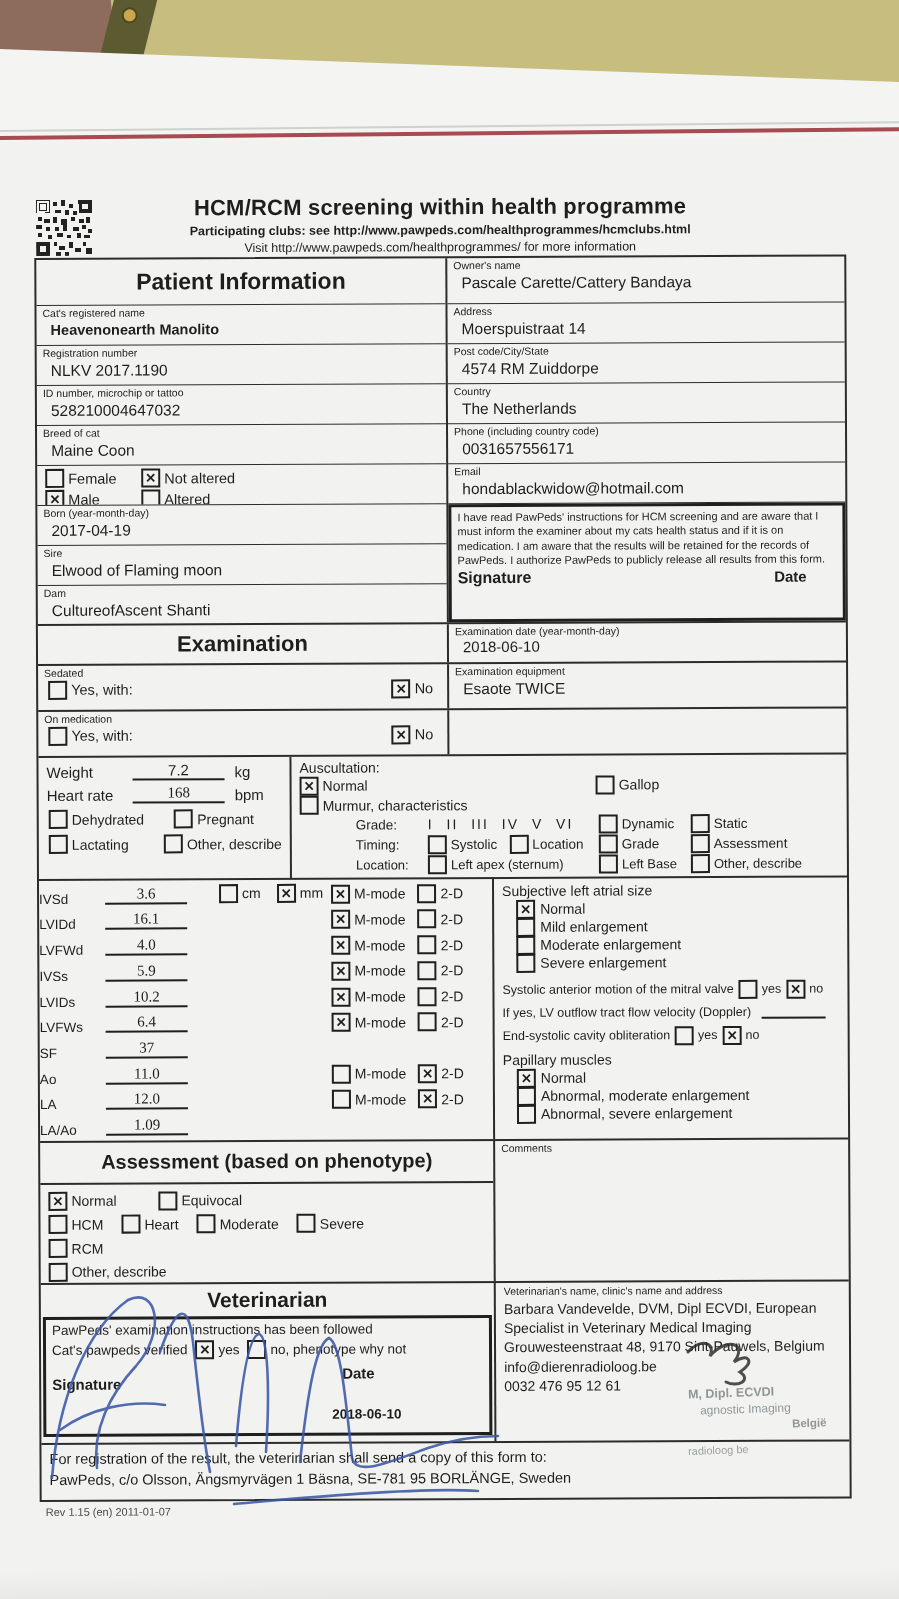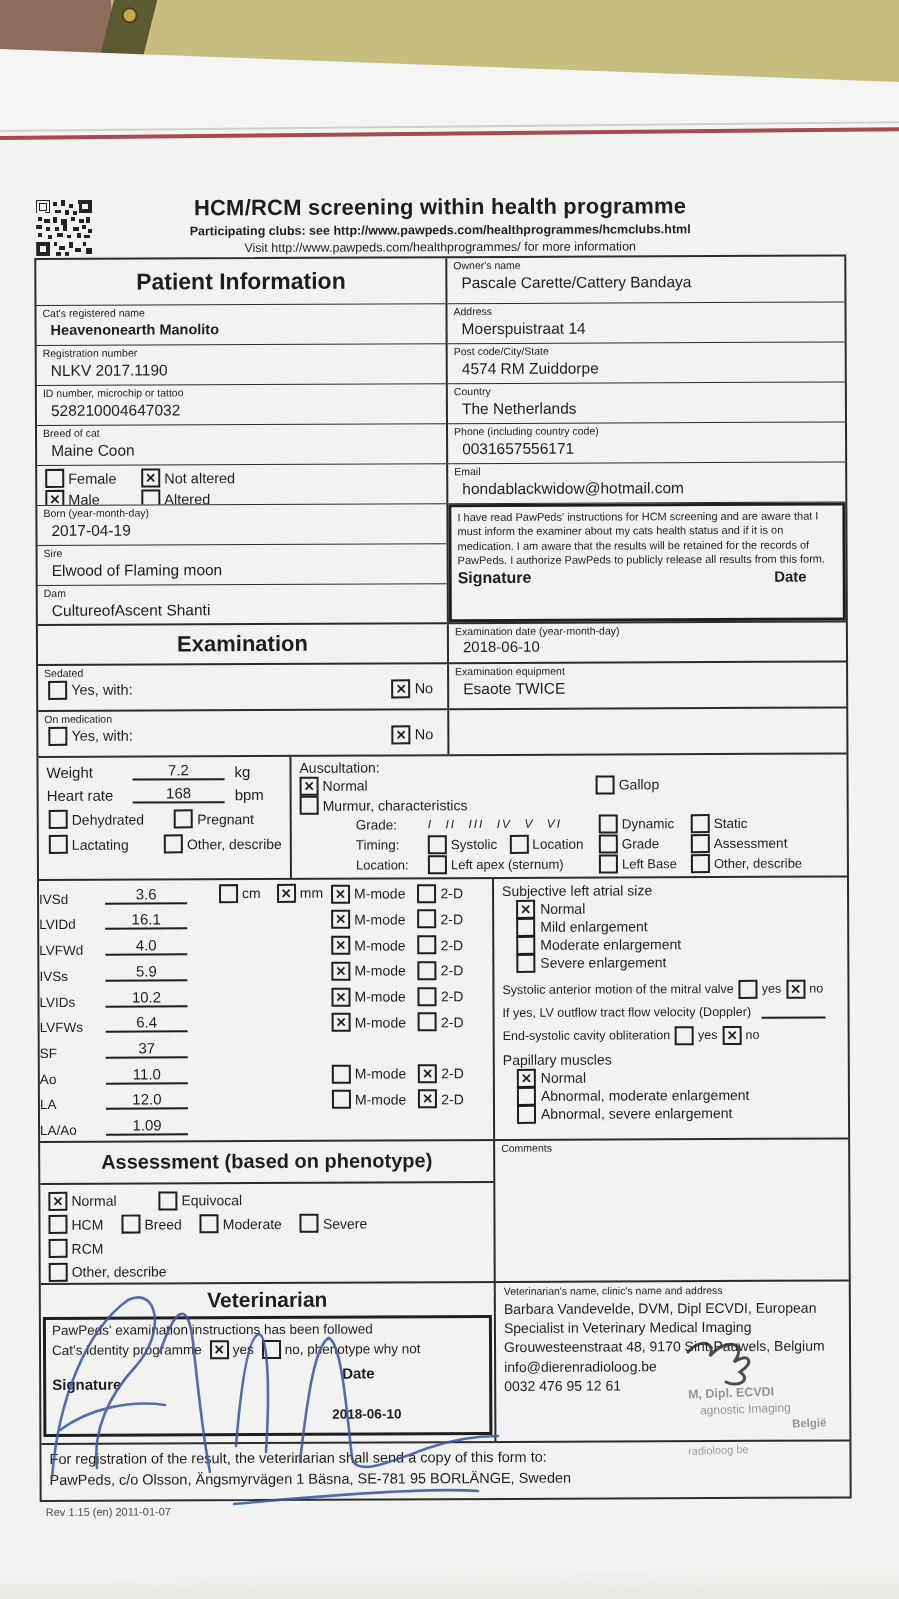--- a/index.html
+++ b/index.html
@@ -42,24 +42,24 @@
   .decl-sig .s{font-weight:bold;font-size:16px;}
   .decl-sig .d{font-weight:bold;font-size:15px;margin-right:26px;}
   .sedrow{display:flex;align-items:center;padding:1px 4px 0 4px;font-size:14.5px;}
   .uline{display:inline-block;text-align:center;border-bottom:2px solid #1f1f1f;font-size:15px;}
   .wrow{display:flex;align-items:flex-end;gap:10px;padding:4px 8px 0 8px;font-size:15px;}
   .wlabel{width:76px;flex:0 0 auto;}
   .vchecks{display:flex;gap:30px;padding:6px 8px 0 10px;font-size:14px;}
   .aus{padding:2px 8px;font-size:14px;}
   .ausrow{display:flex;align-items:center;height:21px;}
   .ausgrid{display:grid;grid-template-columns:72px 171px 92px auto;align-items:center;height:22px;padding-left:56px;font-size:13.5px;}
-  .romans{letter-spacing:2px;word-spacing:7px;font-size:12px;font-style:italic;}
+  .romans{letter-spacing:2px;word-spacing:7px;font-size:14px;}
   .mrow{position:relative;height:26px;}
   .mlabel{position:absolute;left:0;bottom:3px;font-size:13.5px;}
-  .mval{position:absolute;left:66px;bottom:5px;width:82px;text-align:center;border-bottom:2px solid #1f1f1f;font-size:15px;}
+  .mval{position:absolute;left:66px;bottom:5px;width:82px;text-align:center;border-bottom:2px solid #1f1f1f;font-size:15px;font-family:Liberation Serif, serif;}
   .munit{position:absolute;left:180px;bottom:6px;display:flex;gap:16px;font-size:14px;align-items:center;}
   .mmode{position:absolute;left:292px;bottom:5px;display:flex;gap:12px;font-size:14px;align-items:center;}
   .card{padding:4px 8px;font-size:14px;}
   .cardtitle{height:17px;}
   .cardopt{display:flex;align-items:center;gap:5px;height:18px;margin-left:14px;}
   .cardline{display:flex;align-items:center;gap:5px;height:20px;font-size:12.5px;white-space:nowrap;}
   .lvot-line{display:inline-block;width:64px;height:12px;border-bottom:2px solid #1f1f1f;margin-left:6px;}
   .ahdr{height:42px;display:flex;align-items:center;justify-content:center;font-weight:bold;font-size:20px;border-bottom:2px solid #2c2c2c;}
   .arow{display:flex;align-items:center;gap:18px;height:23px;padding:0 0 0 8px;font-size:14px;margin-top:2px;}
   .vhdr{height:32px;display:flex;align-items:center;justify-content:center;font-weight:bold;font-size:21px;}
@@ -288,21 +288,21 @@
 
       <div class="sec" style="height:123px;">
         <div class="colL" style="width:253px;">
           <div class="wrow">
             <span class="wlabel">Weight</span>
             <span class="uline" style="width:92px;">7.2</span>
             <span>kg</span>
           </div>
           <div class="wrow">
             <span class="wlabel">Heart rate</span>
-            <span class="uline" style="width:92px;">168</span>
+            <span class="uline" style="width:92px;font-family:Liberation Serif, serif;">168</span>
             <span>bpm</span>
           </div>
           <div class="vchecks">
             <span class="grp">
                 <span class="cb"></span>
                 <span>Dehydrated</span>
               </span>
             <span class="grp">
                 <span class="cb"></span>
                 <span>Pregnant</span>
@@ -594,21 +594,21 @@
                 <span>Equivocal</span>
               </span>
           </div>
           <div class="arow">
             <span class="grp">
                 <span class="cb"></span>
                 <span>HCM</span>
               </span>
             <span class="grp">
                 <span class="cb"></span>
-                <span>Breed</span>
+                <span>Heart</span>
               </span>
             <span class="grp">
                 <span class="cb"></span>
                 <span>Moderate</span>
               </span>
             <span class="grp">
                 <span class="cb"></span>
                 <span>Severe</span>
               </span>
           </div>
@@ -629,21 +629,21 @@
           <div class="lbl">Comments</div>
         </div>
       </div>
 
       <div class="sec" style="height:160px;">
         <div class="colL" style="width:455px;">
           <div class="vhdr">Veterinarian</div>
           <div class="vbox">
             <div>PawPeds' examination instructions has been followed</div>
             <div class="vrow2">
-              <span>Cat's identity programme</span>
+              <span>Cat's pawpeds verified</span>
               <span class="grp">
                   <span class="cb">✕</span>
                   <span>yes</span>
                 </span>
               <span class="grp">
                   <span class="cb"></span>
                   <span>no, phenotype why not</span>
                 </span>
             </div>
             <div class="vsig">Signature</div>

